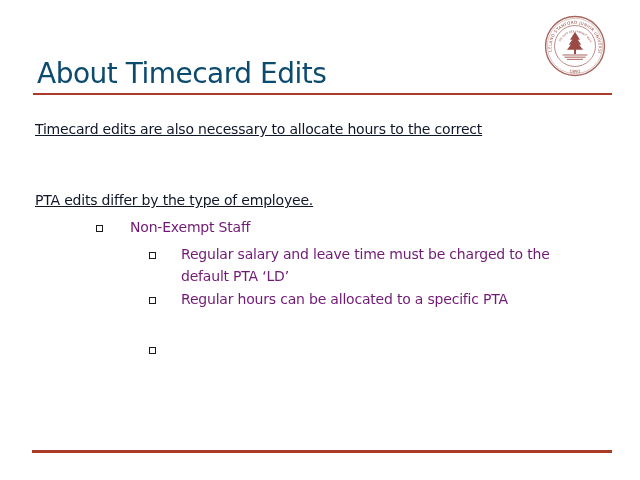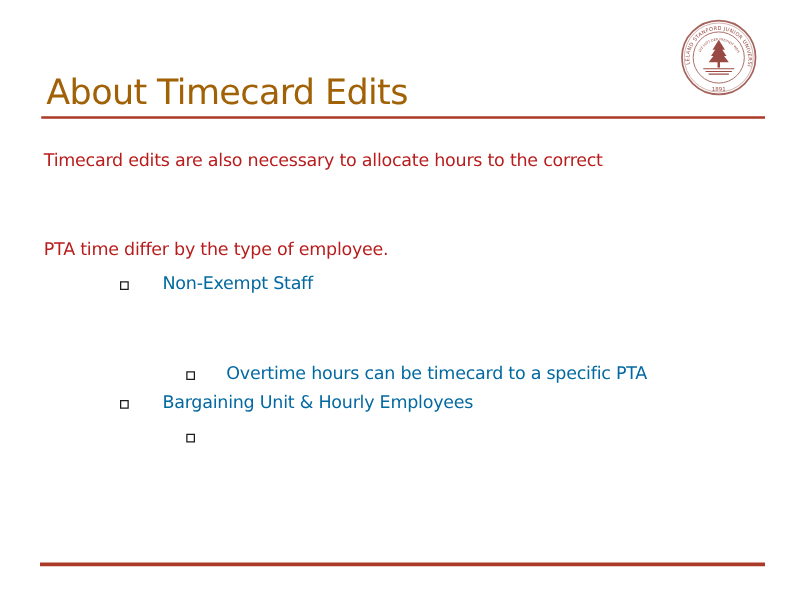--- a/index.html
+++ b/index.html
@@ -4,33 +4,34 @@
 <style>
   html,body{margin:0;padding:0;background:#ffffff;}
   .slide{
     position:relative; width:640px; height:480px; background:#ffffff;
     font-family:"DejaVu Sans","Liberation Sans",sans-serif;
     overflow:hidden;
   }
   .title{
     position:absolute; left:37px; top:57px;
     font-size:28px; letter-spacing:-0.5px; font-weight:500;
-    color:#a16207; white-space:nowrap;
+    color:#0c4a6e; white-space:nowrap;
   }
   .rule{position:absolute; background:#AC3A28;}
   .title-rule{left:33px; top:93px; width:579px; height:2px;}
   .bottom-rule{left:32px; top:450px; width:580px; height:3px;}
   .bodytext{
     position:absolute; left:35px; right:20px;
-    color:#b91c1c; font-size:14px; line-height:22px; letter-spacing:-0.2px;
+    color:#0f172a; font-size:14px; line-height:22px; letter-spacing:-0.2px;
     white-space:nowrap;
+    text-decoration:underline;
   }
   .p1{top:118px;}
   .p2{top:189px;}
-  .li{position:absolute; left:0; right:0; color:#0369a1;
+  .li{position:absolute; left:0; right:0; color:#701a75;
       font-size:14px; line-height:22px; letter-spacing:-0.2px; white-space:nowrap;}
   .li .bullet{
     position:absolute; top:9px; width:7px; height:7px;
     border:1px solid #1B1B1B; background:transparent; box-sizing:border-box;
   }
   .li.l1 .bullet{left:96px;}
   .li.l1 .lines{margin-left:130px;}
   .li.l2 .bullet{left:149px;}
   .li.l2 .lines{margin-left:181px;}
   .it1{top:216px;} .it2{top:243px;} .it3{top:288px;}
@@ -68,43 +69,44 @@
     <text x="50" y="93.5" font-size="7" fill="#96463E" text-anchor="middle" font-family="DejaVu Sans, sans-serif">1891</text>
   </svg>
 
   <div class="title">About Timecard Edits</div>
   <div class="rule title-rule"></div>
 
   <div class="bodytext p1">
     <div>Timecard edits are also necessary to allocate hours to the correct</div>
   </div>
 
-  <div class="bodytext p2">PTA time differ by the type of employee.</div>
+  <div class="bodytext p2">PTA edits differ by the type of employee.</div>
 
   <div class="li l1 it1">
     <span class="bullet"></span>
     <div class="lines">
       <div>Non-Exempt Staff</div>
     </div>
   </div>
 
+  <div class="li l2 it2">
+    <span class="bullet"></span>
+    <div class="lines">
+      <div>Regular salary and leave time must be charged to the</div>
+      <div>default PTA ‘LD’</div>
+    </div>
+  </div>
 
   <div class="li l2 it3">
     <span class="bullet"></span>
     <div class="lines">
-      <div>Overtime hours can be timecard to a specific PTA</div>
+      <div>Regular hours can be allocated to a specific PTA</div>
     </div>
   </div>
 
-  <div class="li l1 it4">
-    <span class="bullet"></span>
-    <div class="lines">
-      <div>Bargaining Unit &amp; Hourly Employees</div>
-    </div>
-  </div>
 
   <div class="li l2 it5">
     <span class="bullet"></span>
   </div>
 
 
   <div class="rule bottom-rule"></div>
 
 </div>
 

